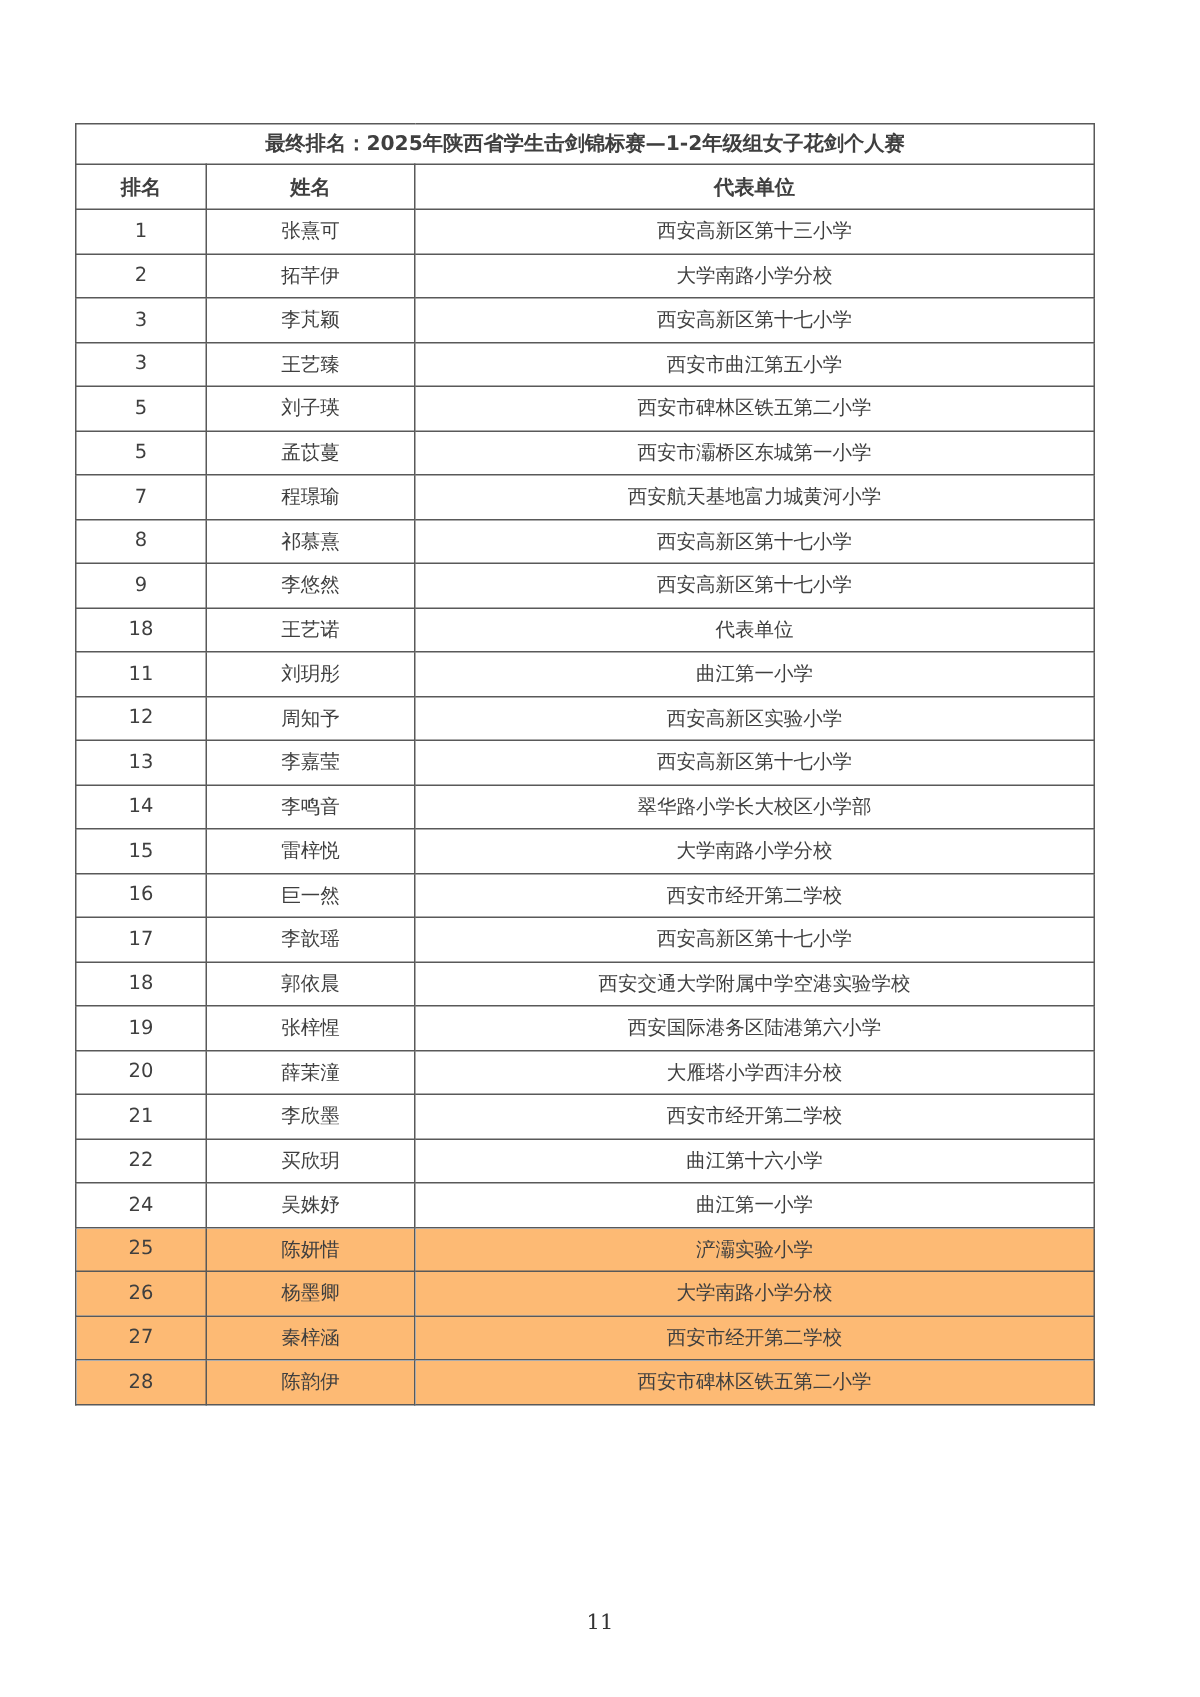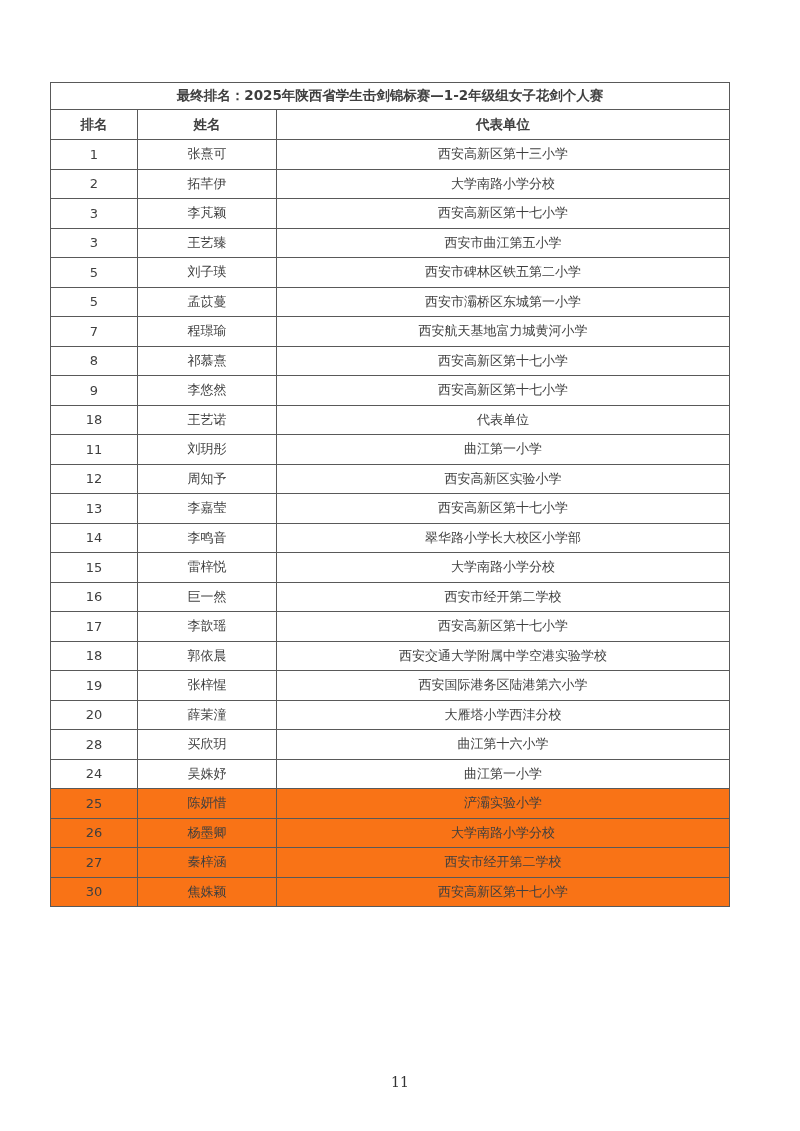--- a/index.html
+++ b/index.html
@@ -45,21 +45,21 @@
     font-size: 13.5px;
     font-weight: bold;
   }
   tr.data-row td {
     height: 28.5px;
   }
   col.col-rank { width: 87px; }
   col.col-name { width: 139px; }
   col.col-unit { width: 453px; }
   tr.data-row.highlight td {
-    background: #f97316;
+    background: #fdba74;
   }
   .page-number {
     position: absolute;
     left: 0;
     right: 0;
     top: 1074px;
     text-align: center;
     font-family: "DejaVu Serif", "Liberation Serif", serif;
     font-size: 14px;
     color: #333333;
@@ -182,21 +182,26 @@
           <td>19</td>
           <td>张梓惺</td>
           <td>西安国际港务区陆港第六小学</td>
         </tr>
         <tr class="data-row">
           <td>20</td>
           <td>薛茉潼</td>
           <td>大雁塔小学西沣分校</td>
         </tr>
         <tr class="data-row">
-          <td>28</td>
+          <td>21</td>
+          <td>李欣墨</td>
+          <td>西安市经开第二学校</td>
+        </tr>
+        <tr class="data-row">
+          <td>22</td>
           <td>买欣玥</td>
           <td>曲江第十六小学</td>
         </tr>
         <tr class="data-row">
           <td>24</td>
           <td>吴姝妤</td>
           <td>曲江第一小学</td>
         </tr>
         <tr class="data-row highlight">
           <td>25</td>
@@ -207,22 +212,22 @@
           <td>26</td>
           <td>杨墨卿</td>
           <td>大学南路小学分校</td>
         </tr>
         <tr class="data-row highlight">
           <td>27</td>
           <td>秦梓涵</td>
           <td>西安市经开第二学校</td>
         </tr>
         <tr class="data-row highlight">
-          <td>30</td>
-          <td>焦姝颖</td>
-          <td>西安高新区第十七小学</td>
+          <td>28</td>
+          <td>陈韵伊</td>
+          <td>西安市碑林区铁五第二小学</td>
         </tr>
       </tbody>
   </table>
 
   <div class="page-number">11</div>
 
 </div>
 
 </body></html>

